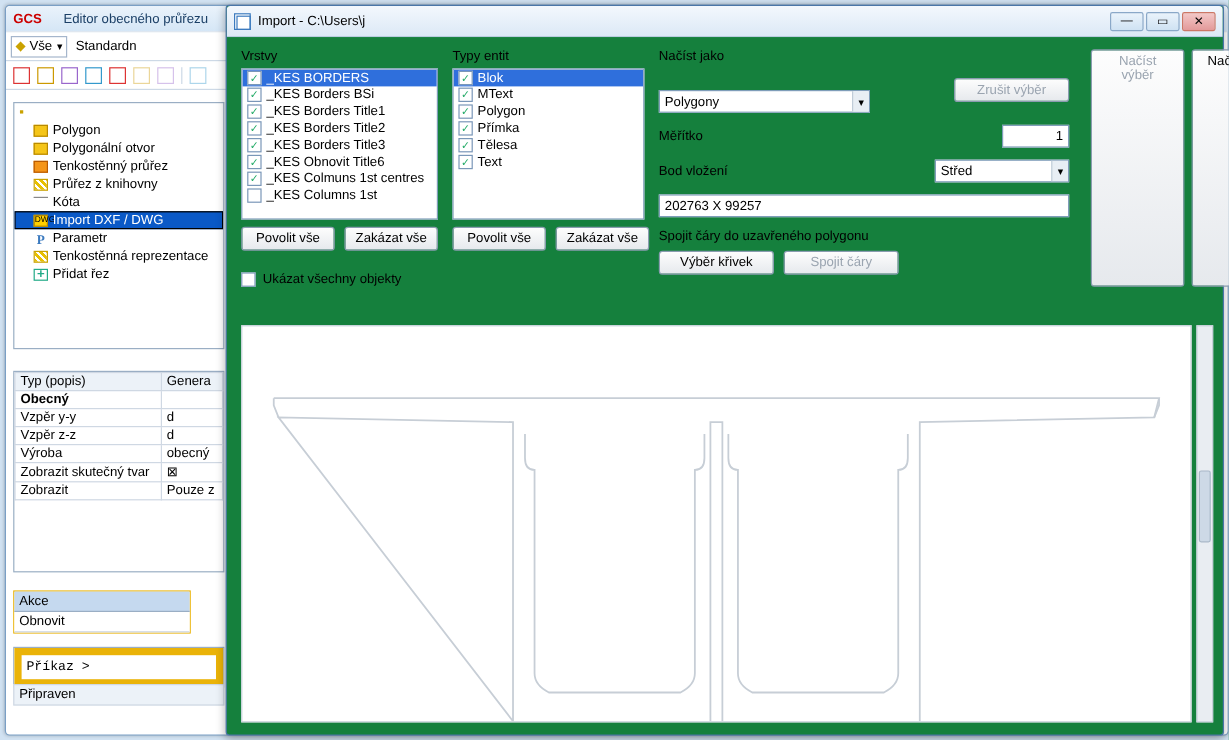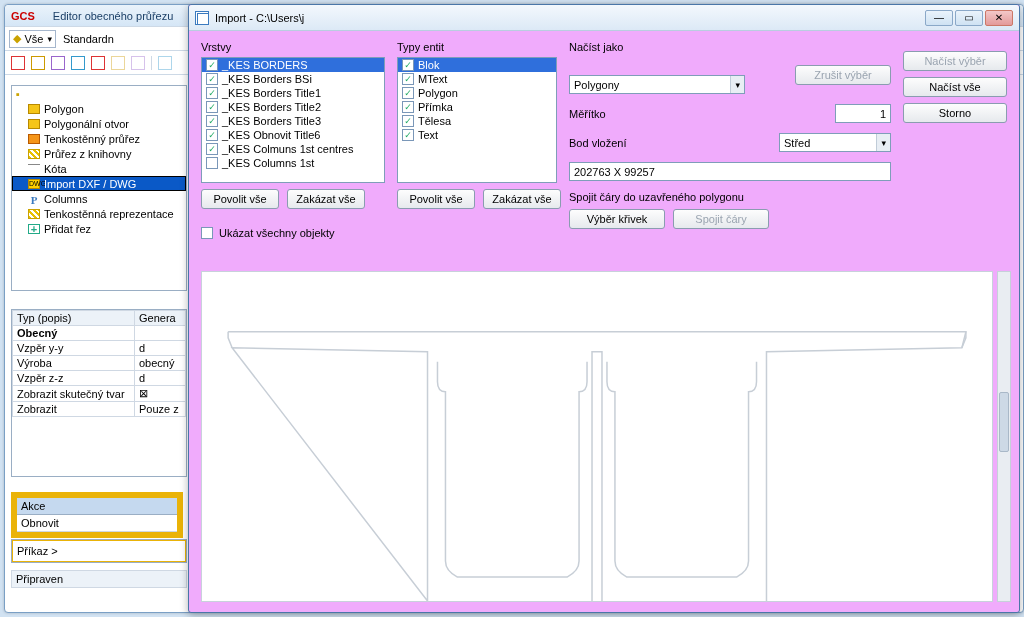--- a/index.html
+++ b/index.html
@@ -30,41 +30,41 @@
 .tree-root { display:flex; align-items:center; height:15px; padding-left:4px;}
 .tree-root::before{content:"▪"; color:#caa200; margin-right:4px;}
 
 .prop-pane { position:absolute; left:6px; top:304px; width:176px; height:168px; border:1px solid #9aaec4; background:#fff;}
 .prop-pane table{width:100%; border-collapse:collapse;}
 .prop-pane th, .prop-pane td {border:1px solid #cfd8e3; padding:1px 4px; text-align:left; font-size:11px; height:15px;}
 .prop-pane th{background:#ecf2f8; font-weight:normal;}
 .prop-pane tr.bold td:first-child{font-weight:bold;}
 .prop-pane tr.bold{border-top:1px solid #000; border-bottom:1px solid #000;}
 
-.action-pane{position:absolute; left:6px; top:487px; width:172px; border:6px solid #eab308;}
+.action-pane{position:absolute; left:6px; top:487px; width:148px; border:1px solid #eab308;}
 .action-pane .hdr{background:#c5d9ef; padding:2px 4px; border-bottom:1px solid #9aaec4;}
 .action-pane .row{background:#fff; padding:2px 4px; border-bottom:1px solid #cfd8e3;}
 .cmd-pane{position:absolute; left:6px; top:534px; width:176px; border:1px solid #9aaec4;}
 .cmd-pane .row{background:#fff; padding:4px;}
 .status{position:absolute; left:6px; top:565px; width:176px; padding:2px 4px; background:#ecf2f8; border:1px solid #cfd8e3;}
 
 
-.import-window{position:absolute; left:188px; top:4px; width:832px; height:609px; background:#f0abfc; border:1px solid #4a76a8; border-radius:3px; box-shadow:0 2px 8px rgba(0,0,0,.3);}
+.import-window{position:absolute; left:188px; top:4px; width:832px; height:609px; background:#15803d; border:1px solid #4a76a8; border-radius:3px; box-shadow:0 2px 8px rgba(0,0,0,.3);}
 .import-titlebar{height:26px; background:linear-gradient(#f3f8fd,#dce9f6); display:flex; align-items:center; padding:0 6px; border-radius:3px 3px 0 0; border-bottom:1px solid #b9cde0;}
 .import-titlebar .icon{width:14px; height:14px; background:#fff; border:1px solid #3b7abf; margin-right:6px; position:relative;}
 .import-titlebar .icon::after{content:""; position:absolute; left:1px; top:1px; width:10px; height:10px; border:1px solid #3b7abf;}
 .win-controls{margin-left:auto; display:flex; gap:2px;}
 .win-btn{width:28px; height:16px; background:linear-gradient(#eaf3fb,#cfe2f3); border:1px solid #8aa8c8; border-radius:2px; display:flex; align-items:center; justify-content:center; font-size:10px;}
 .win-btn.close{background:linear-gradient(#f3c8c8,#e39a9a); border-color:#c76;}
 
 .import-body{padding:10px 12px; display:flex; gap:12px;}
-.col-layers{width:184px;}
+.col-layers{width:164px;}
 .col-types{width:160px;}
 .col-opts{flex:1;}
-.col-btns{width:104px; display:flex; flex-direction:column; gap:6px; align-items:stretch;}
+.col-btns{width:104px; display:flex; gap:6px; align-items:stretch;}
 .section-label{margin-bottom:4px;}
 .listbox{background:#fff; border:1px solid #7f9db9; height:126px; overflow-y:scroll; overflow-x:hidden;}
 .listbox .item{display:flex; align-items:center; gap:4px; padding:1px 4px; white-space:nowrap;}
 .listbox .item.sel{background:#2f6fdc; color:#fff;}
 .chk{width:12px; height:12px; border:1px solid #7a97b8; background:#fff; display:inline-flex; align-items:center; justify-content:center; font-size:9px; color:#2a6;}
 .btn{background:linear-gradient(#fdfdfd,#e6e9ed); border:1px solid #8a9cb0; border-radius:3px; padding:3px 8px; min-width:78px; text-align:center; cursor:default;}
 .btn.disabled{color:#9aa4b0;}
 .btn-row{display:flex; gap:8px; margin-top:6px;}
 .opts-row{display:flex; align-items:center; margin-bottom:10px; gap:8px;}
 .opts-label{width:76px;}
@@ -128,21 +128,21 @@
     <div class="tree-item">
         <span class="ticon" style="border-top:1px solid #888;"></span>
         <span>Kóta</span>
       </div>
     <div class="tree-item selected">
         <span class="ticon ti-dwg">DWG</span>
         <span>Import DXF / DWG</span>
       </div>
     <div class="tree-item">
         <span class="ticon ti-p">P</span>
-        <span>Columns</span>
+        <span>Parametr</span>
       </div>
     <div class="tree-item">
         <span class="ticon ti-sec"></span>
         <span>Tenkostěnná reprezentace</span>
       </div>
     <div class="tree-item">
         <span class="ticon ti-plus">+</span>
         <span>Přidat řez</span>
       </div>
   </div>
@@ -156,45 +156,45 @@
           </tr>
       <tr class="bold">
             <td>Obecný</td>
             <td></td>
           </tr>
       <tr>
             <td>Vzpěr y-y</td>
             <td>d</td>
           </tr>
       <tr>
+            <td>Vzpěr z-z</td>
+            <td>d</td>
+          </tr>
+      <tr>
             <td>Výroba</td>
             <td>obecný</td>
-          </tr>
-      <tr>
-            <td>Vzpěr z-z</td>
-            <td>d</td>
           </tr>
       <tr>
             <td>Zobrazit skutečný tvar</td>
             <td>⊠</td>
           </tr>
       <tr>
             <td>Zobrazit</td>
             <td>Pouze z</td>
           </tr>
     </tbody>
       </table>
   </div>
 
   <div class="action-pane">
     <div class="hdr">Akce</div>
     <div class="row">Obnovit</div>
   </div>
   <div class="cmd-pane">
-    <div class="row" style="border:1px solid #eab308;">Příkaz &gt;</div>
+    <div class="row" style="border:6px solid #eab308;font-family:Liberation Mono, monospace;">Příkaz &gt;</div>
   </div>
   <div class="status">Připraven</div>
 </div>
 
 <div class="import-window">
   <div class="import-titlebar">
     <span class="icon"></span>
     <span>Import - C:\Users\j</span>
     <div class="win-controls">
       <div class="win-btn">—</div>

